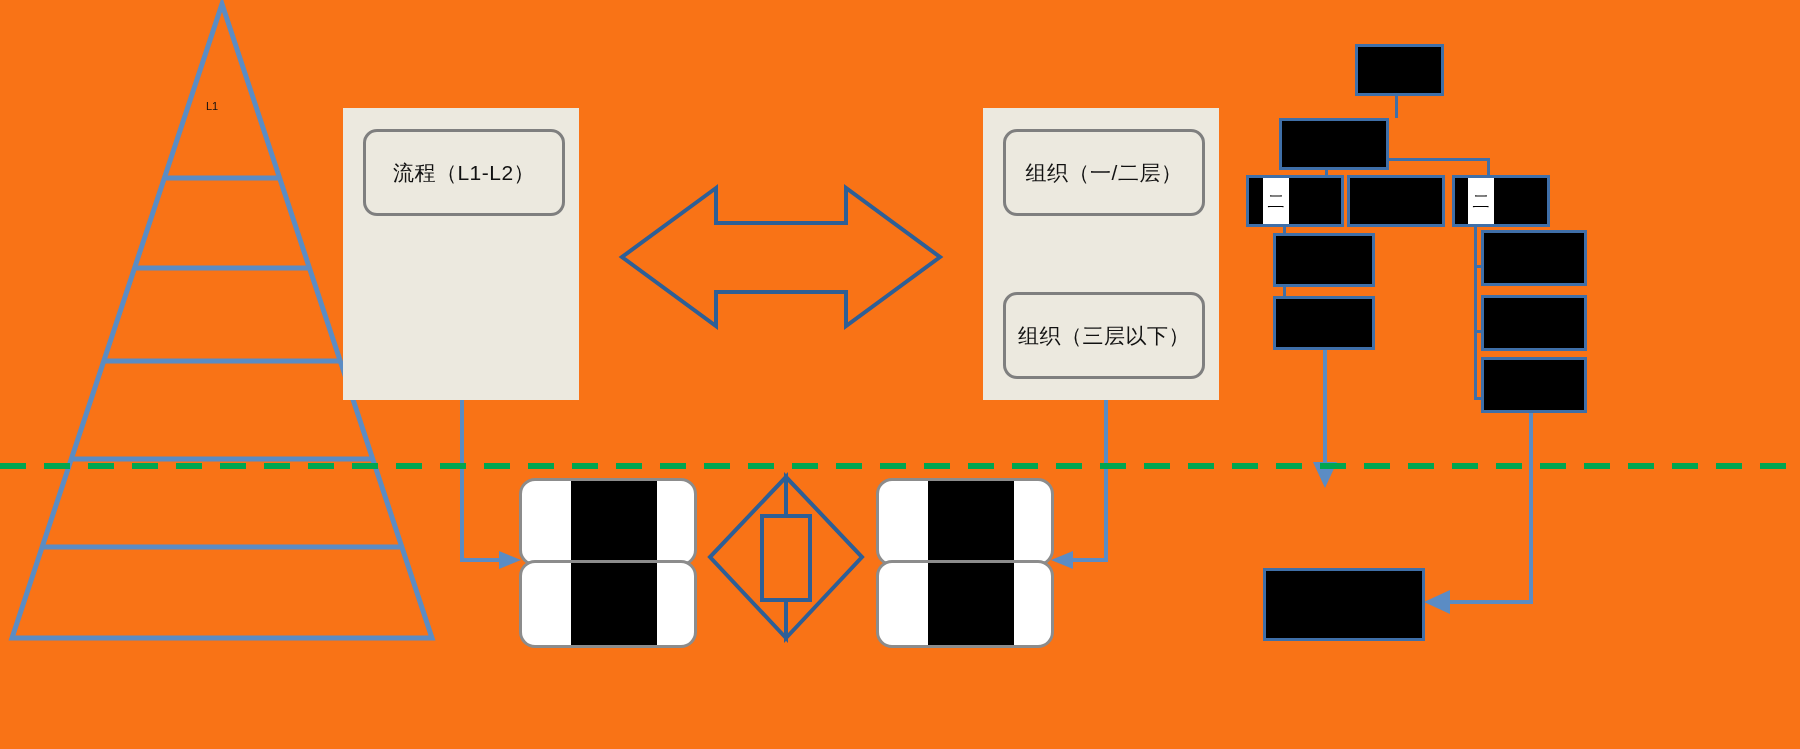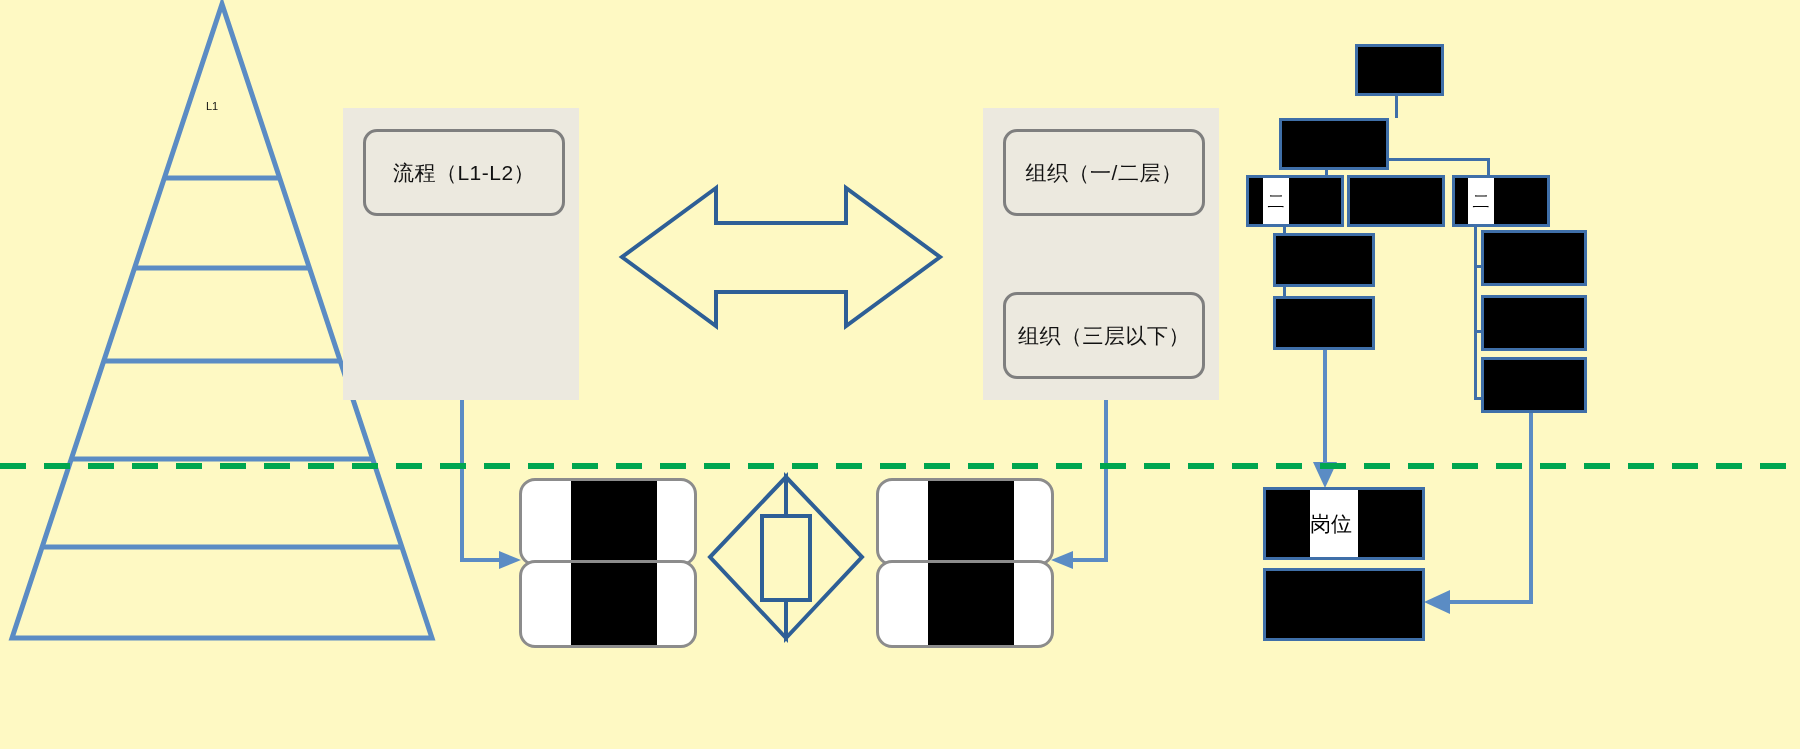--- a/index.html
+++ b/index.html
@@ -1,20 +1,20 @@
 <!DOCTYPE html>
 <html><head>
 <meta charset="utf-8">
 <style>
   html,body{margin:0;padding:0;background:#000;}
   body{
     font-family:"Liberation Sans","DejaVu Sans",sans-serif;
     width:1800px;height:749px;overflow:hidden;position:relative;
   }
-  #stage{position:absolute;left:0;top:0;width:1800px;height:749px;background:#fef9c3;}
+  #stage{position:absolute;left:0;top:0;width:1800px;height:749px;background:#f97316;}
 
   
   .panel{
     position:absolute;background:#ece9df;
   }
 
   
   .rbox{
     position:absolute;
     border:3px solid #7f7f7f;
@@ -196,22 +196,18 @@
     <div class="ptxt" style="left:9px;width:34px;font-size:17px;">二</div>
   </div>
 
   <div class="obox" style="left:1273px;top:233px;width:96px;height:48px;"></div>
   <div class="obox" style="left:1273px;top:296px;width:96px;height:48px;"></div>
 
   <div class="obox" style="left:1481px;top:230px;width:100px;height:50px;"></div>
   <div class="obox" style="left:1481px;top:295px;width:100px;height:50px;"></div>
   <div class="obox" style="left:1481px;top:357px;width:100px;height:50px;"></div>
 
-  <div class="obox" style="left:1263px;top:487px;width:156px;height:67px;">
-    <div class="wpatch" style="left:44px;width:48px;"></div>
-    <div class="ptxt" style="left:40px;width:56px;font-size:21px;justify-content:flex-start;padding-left:4px;box-sizing:border-box;">岗位</div>
-  </div>
 
   <div class="obox" style="left:1263px;top:568px;width:156px;height:67px;">
     
   </div>
 
 </div>
 
 </body></html>

